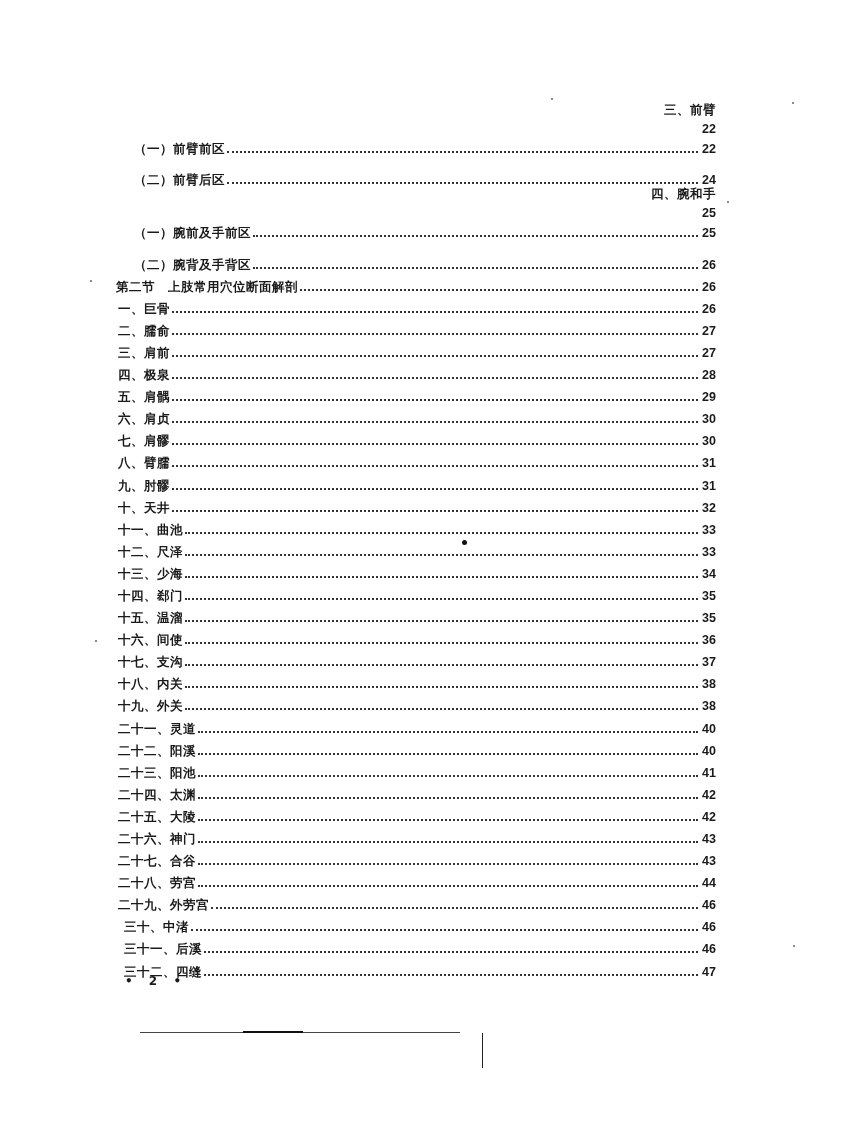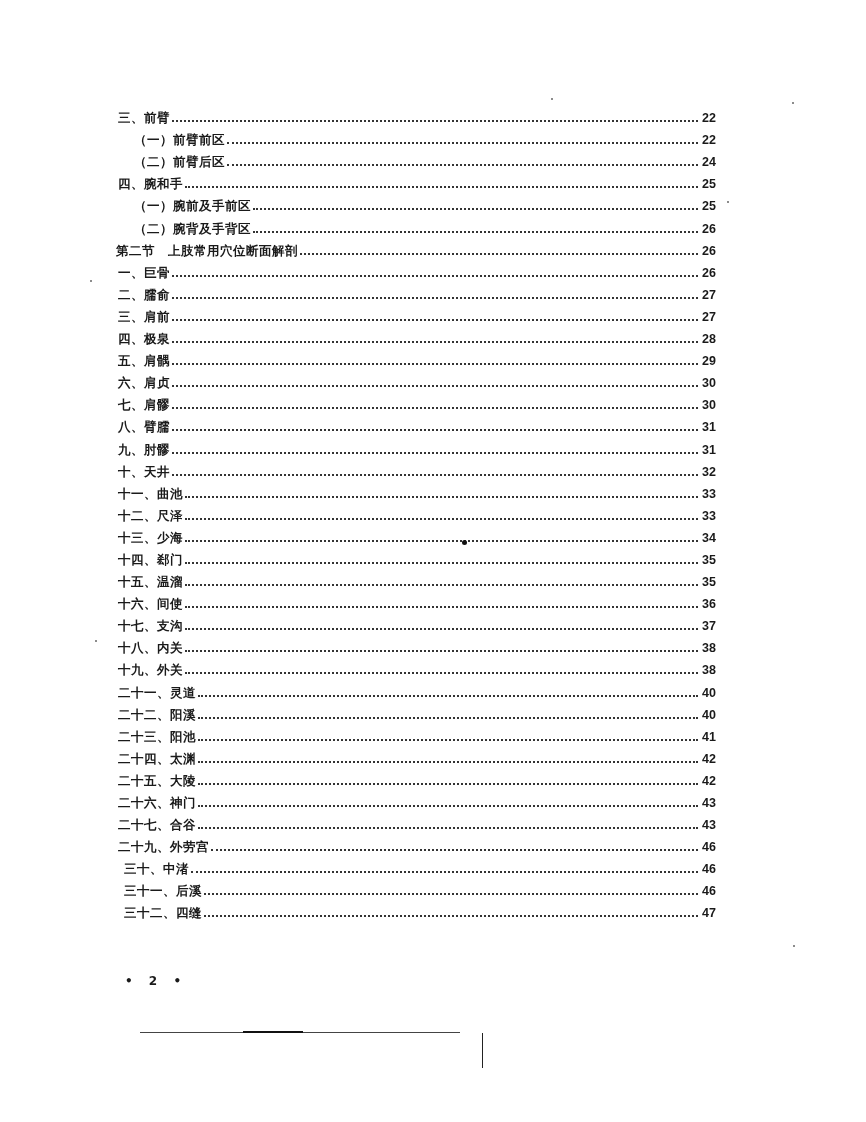--- a/index.html
+++ b/index.html
@@ -44,22 +44,22 @@
     .toc-row .page {
       flex: 0 0 auto;
       font-family: Liberation Sans, sans-serif;
       font-weight: bold;
       font-size: 12.5px;
       width: 16px;
       text-align: right;
     }
     .lvl-sec { padding-left: 0; }
     .lvl-sec .label { font-weight: 900; margin-left: 12px; }
-    .lvl-1 { padding-left: 14px; }
-    .lvl-2 { padding-left: 30px; }
+    .lvl-1 { padding-left: 14px; flex-direction: column; }
+    .lvl-2 { padding-left: 30px; margin-top: 9px; }
     .lvl-pt { padding-left: 14px; }
     .lvl-pt2 { padding-left: 14px; justify-content: center; }
     .lvl-pt3 { padding-left: 20px; }
 
     .folio {
       position: absolute;
       left: 125px;
       top: 974px;
       font-family: "DejaVu Sans", sans-serif;
       font-weight: bold;
@@ -259,20 +259,25 @@
     </div>
     <div class="toc-row lvl-pt2">
       <span class="label">二十六、神门</span>
       <span class="leader"></span>
       <span class="page">43</span>
     </div>
     <div class="toc-row lvl-pt2">
       <span class="label">二十七、合谷</span>
       <span class="leader"></span>
       <span class="page">43</span>
+    </div>
+    <div class="toc-row lvl-pt2">
+      <span class="label">二十八、劳宫</span>
+      <span class="leader"></span>
+      <span class="page">44</span>
     </div>
     <div class="toc-row lvl-pt2">
       <span class="label">二十九、外劳宫</span>
       <span class="leader"></span>
       <span class="page">46</span>
     </div>
     <div class="toc-row lvl-pt3">
       <span class="label">三十、中渚</span>
       <span class="leader"></span>
       <span class="page">46</span>

